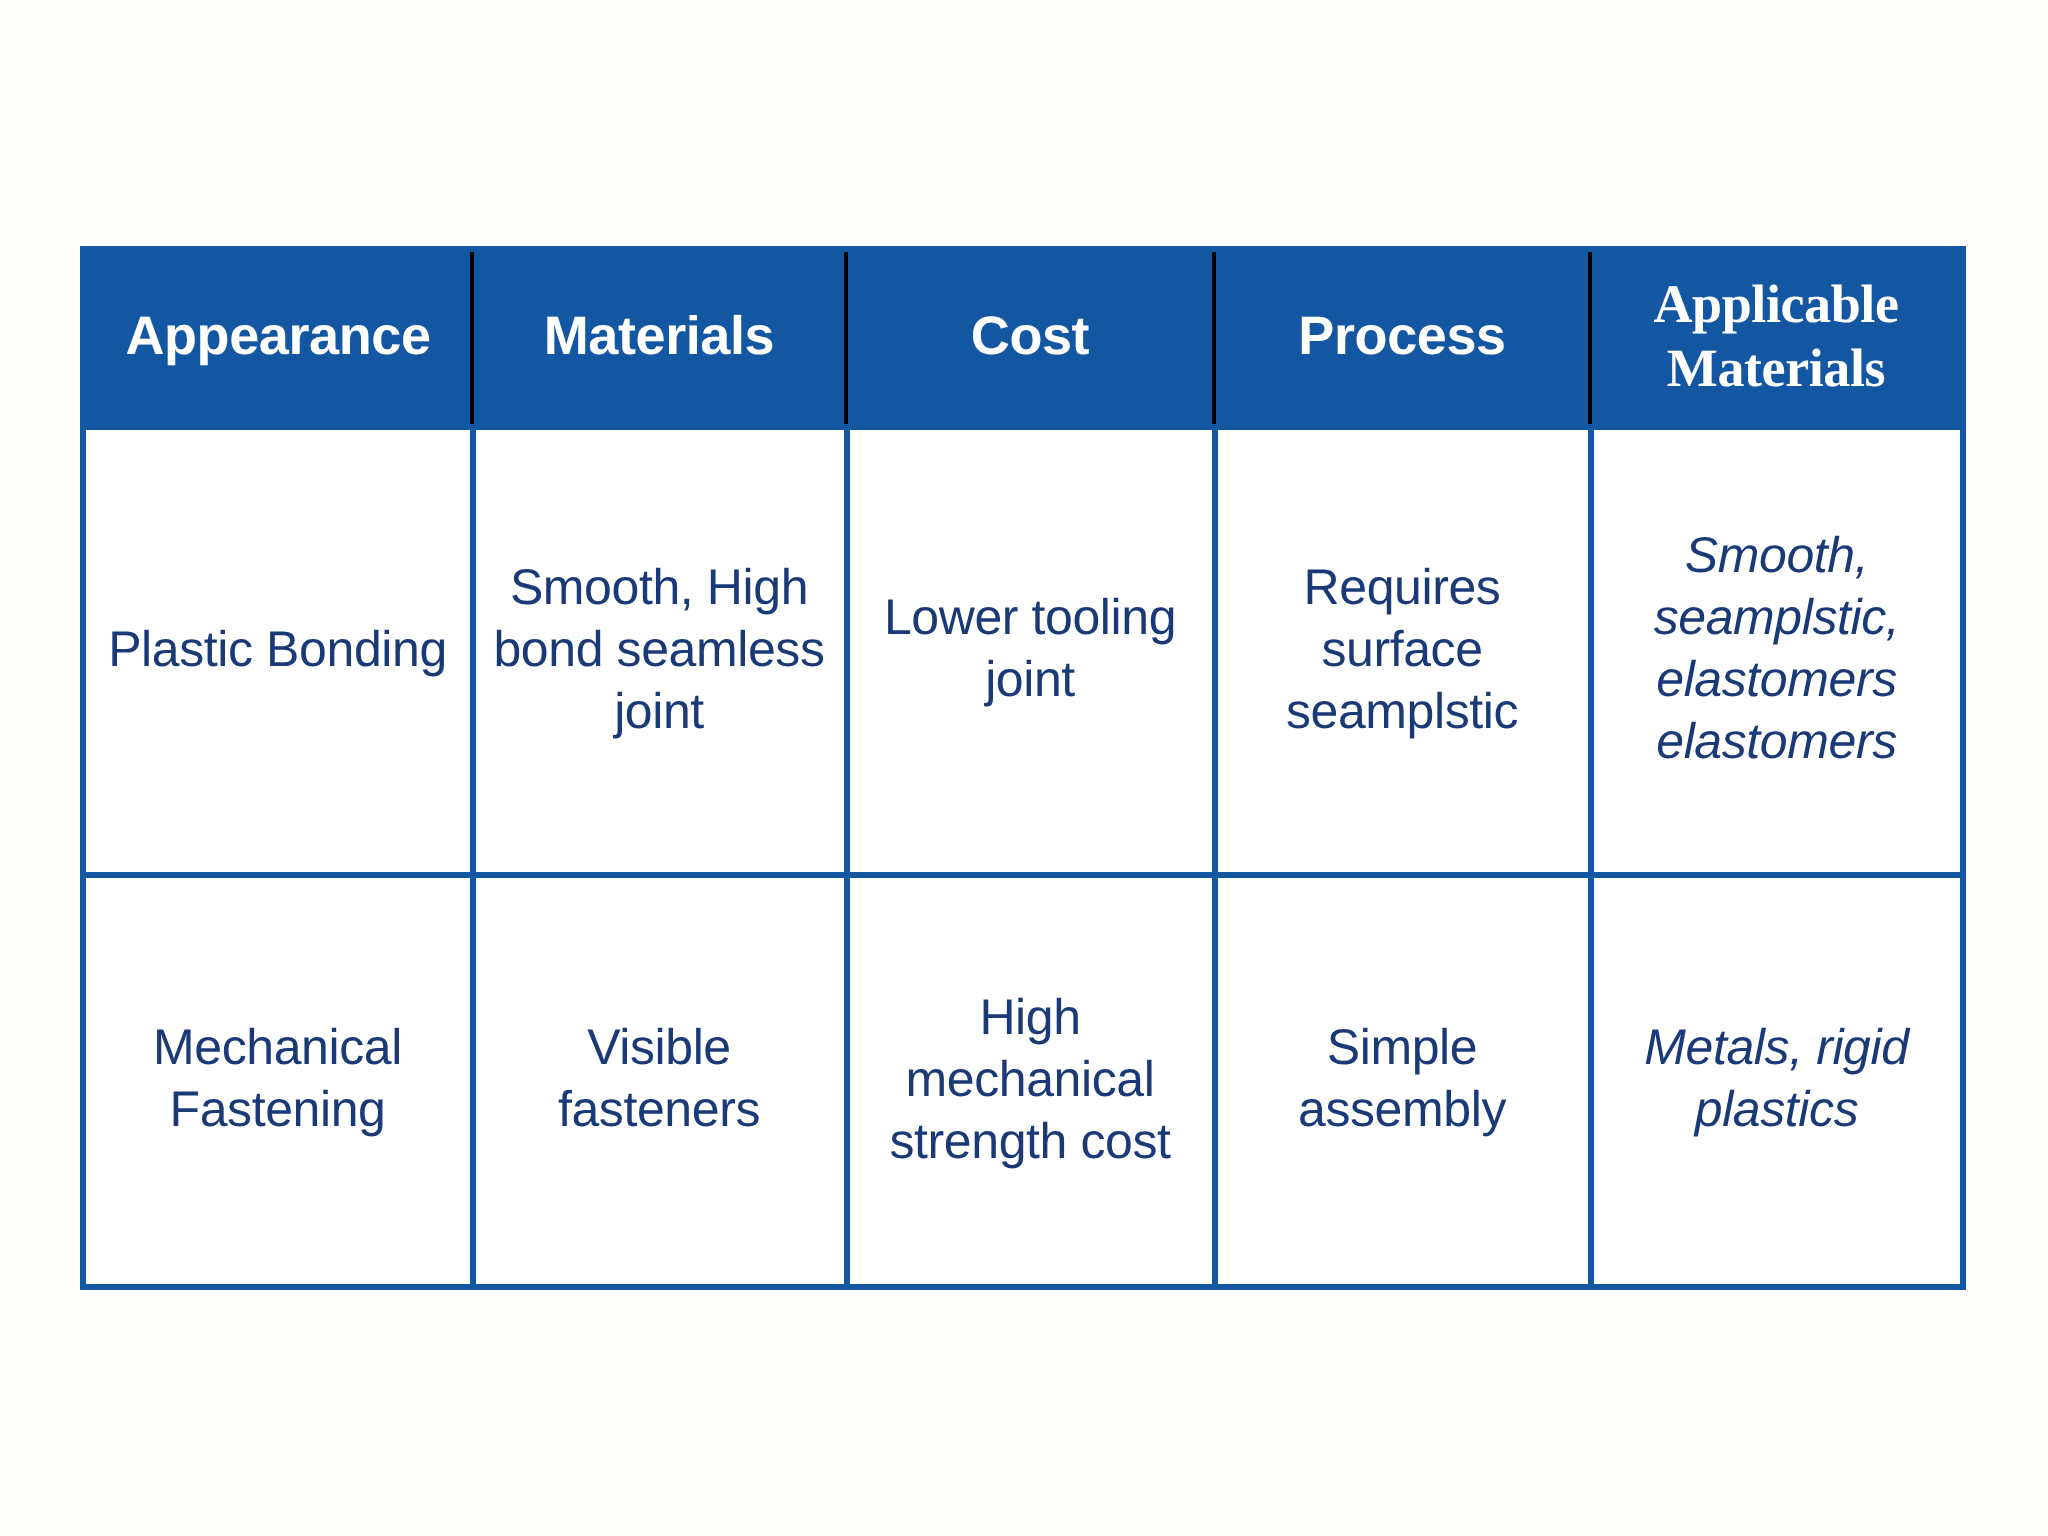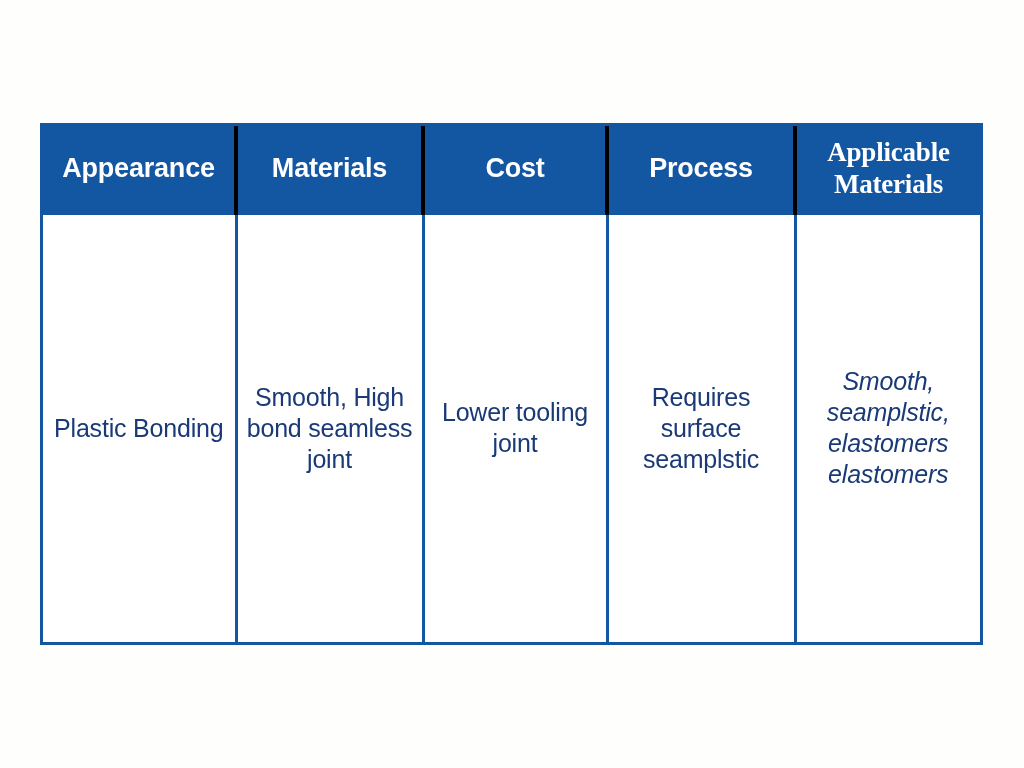--- a/index.html
+++ b/index.html
@@ -61,21 +61,21 @@
   table.cmp thead th {
     background: #1356a2;
     color: #ffffff;
     font-size: 27px;
     font-weight: bold;
     text-align: center;
     vertical-align: middle;
     height: 87px;
     padding: 4px 6px;
     line-height: 1.16;
-    border-right: 4px solid #000000;
+    border-right: 2px solid #000000;
     box-sizing: border-box;
     letter-spacing: -0.2px;
   }
   table.cmp thead th:last-child {
     border-right: none;
     font-family: Liberation Serif, serif;
   }
 
   
   table.cmp tbody td {
@@ -123,15 +123,22 @@
       </tr>
     </thead>
     <tbody>
       <tr class="row-0">
         <td>Plastic Bonding</td>
         <td>Smooth, High bond seamless joint</td>
         <td>Lower tooling joint</td>
         <td>Requires surface seamplstic</td>
         <td>Smooth, seamplstic, elastomers elastomers</td>
       </tr>
+      <tr class="row-1">
+        <td>Mechanical Fastening</td>
+        <td>Visible fasteners</td>
+        <td>High mechanical strength cost</td>
+        <td>Simple assembly</td>
+        <td>Metals, rigid plastics</td>
+      </tr>
     </tbody>
   </table>
 </div>
 
 </body></html>

